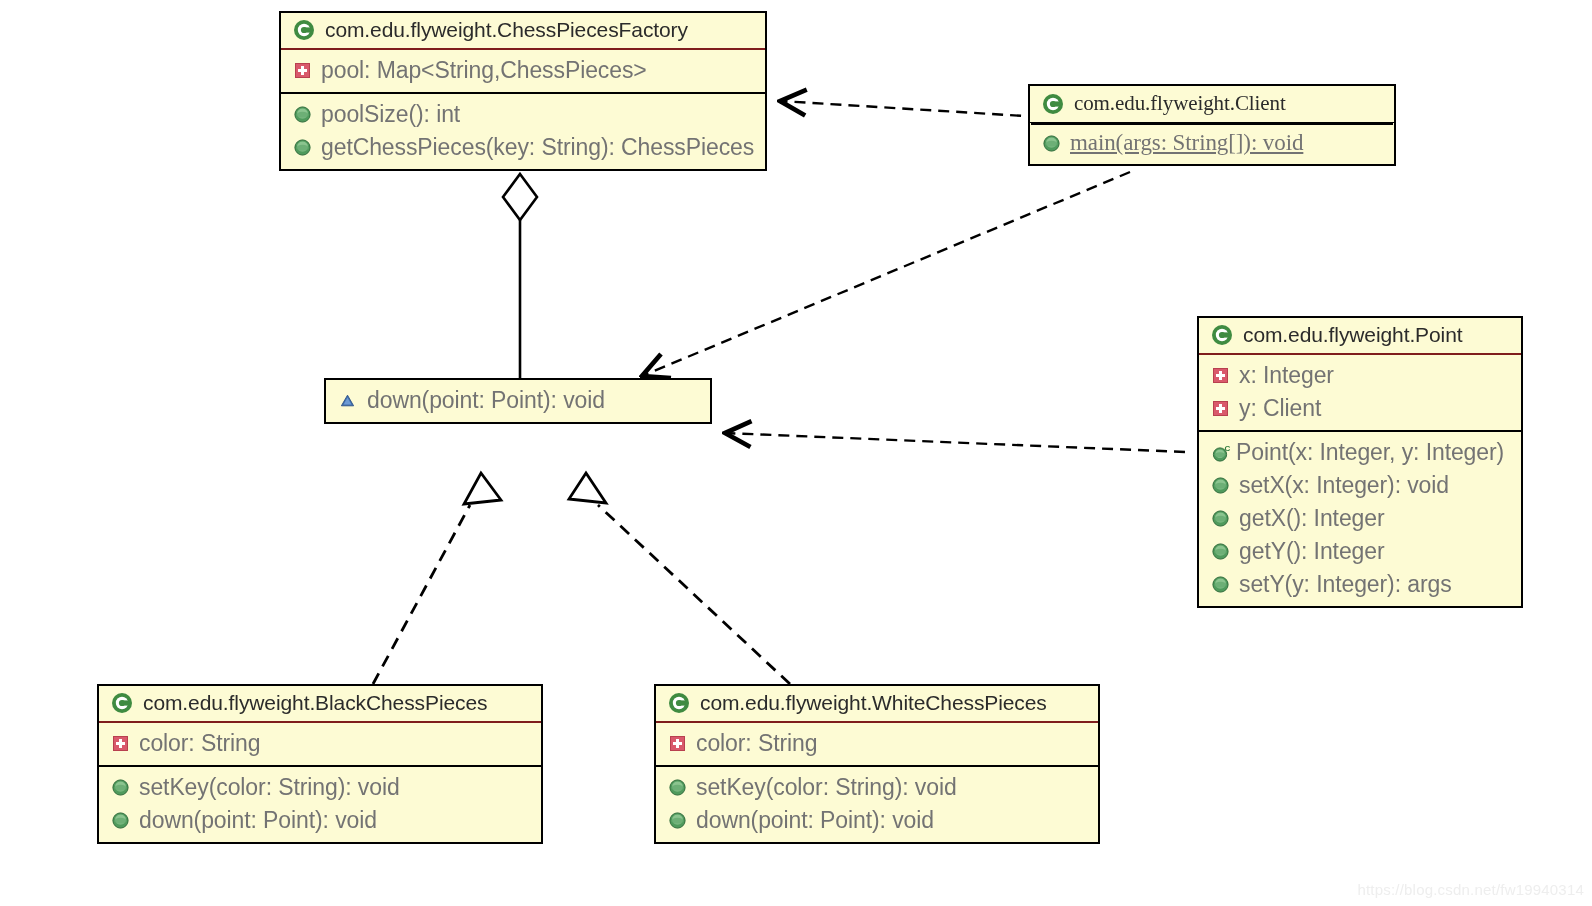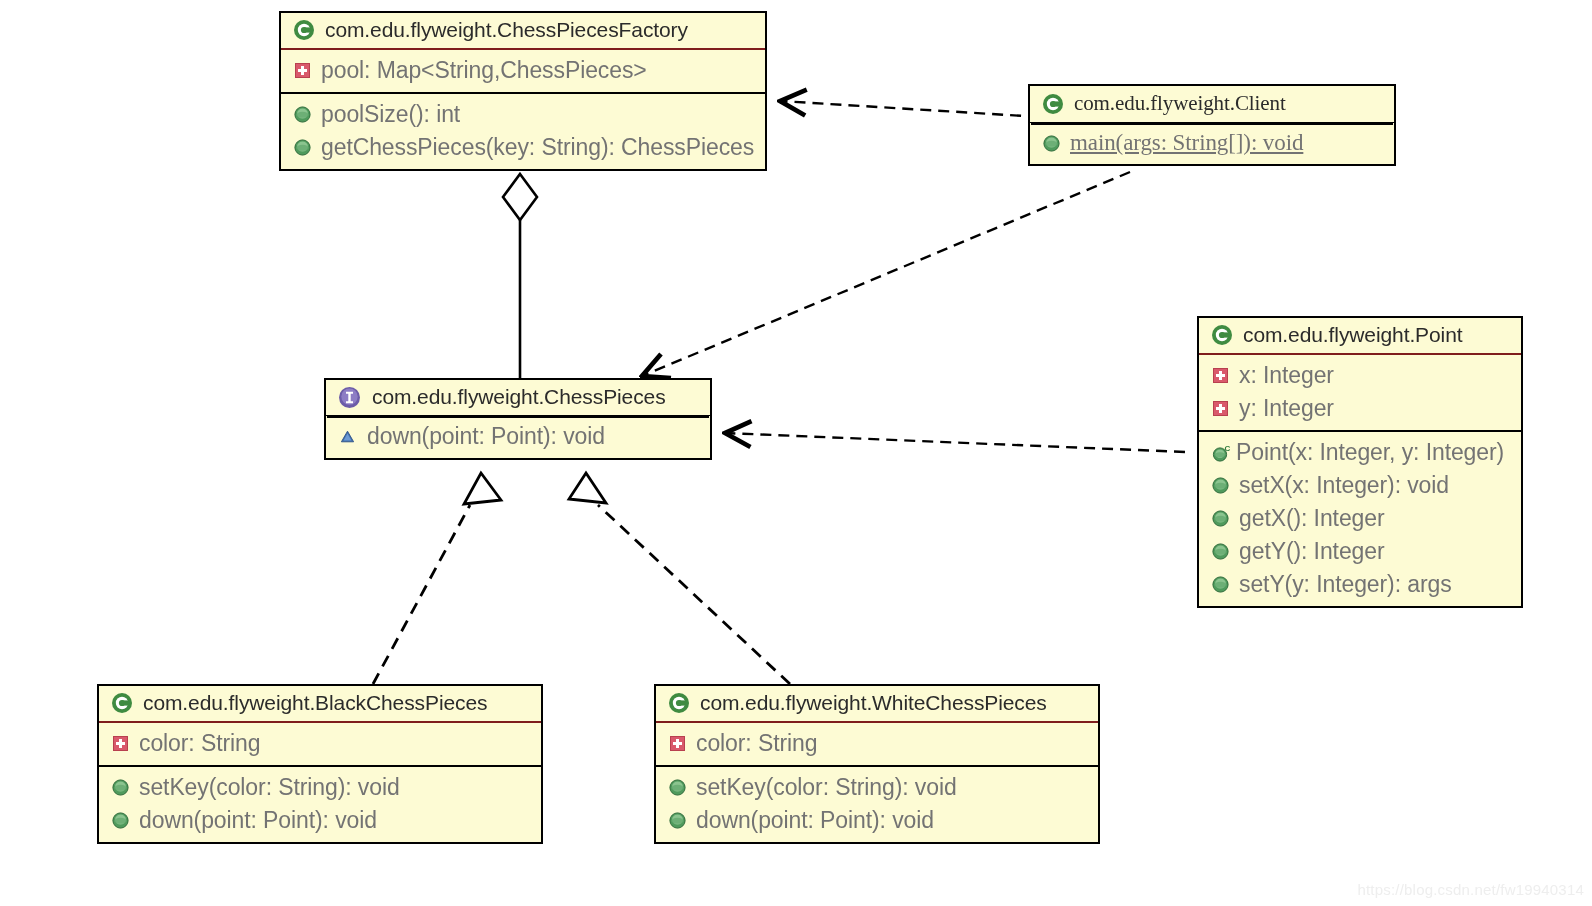--- a/index.html
+++ b/index.html
@@ -218,30 +218,20 @@
             <ellipse cx="8.5" cy="7.6" rx="5.4" ry="5.0" fill="#8bc48f"></ellipse>
             <ellipse cx="8.5" cy="8.8" rx="6.3" ry="3.0" fill="#63a86e" opacity="0.75"></ellipse>
           </svg>
         </span>
         <span class="member-text static">main(args: String[]): void</span>
       </div>
     </div>
   </div>
 
   <div class="uml-box" style="left:324px; top:378px; width:388px;">
-    <div class="uml-header dbl">
-      <span class="icon icon-iface">
-        <svg viewBox="0 0 23 23" width="23" height="23">
-          <circle cx="11.5" cy="11.5" r="10.5" fill="#6c5ca8"></circle>
-          <circle cx="11.5" cy="10.6" r="8.2" fill="#8d7dc4"></circle>
-          <path d="M8 5.8 h7 v2 h-2.3 v7.4 h2.3 v2 h-7 v-2 h2.3 v-7.4 h-2.3 z" fill="#ffffff"></path>
-        </svg>
-      </span>
-      <span class="title-text">com.edu.flyweight.ChessPieces</span>
-    </div>
     <div class="uml-section">
       <div class="uml-row">
         <span class="icon icon-abstract">
           <svg viewBox="0 0 17 17" width="17" height="17">
             <polygon points="8.5,3.2 14.6,13.8 2.4,13.8" fill="#3f6fb0" stroke="#2b5086" stroke-width="0.9"></polygon>
             <polygon points="8.5,5.5 12.4,12.6 4.6,12.6" fill="#6d9ad4"></polygon>
           </svg>
         </span>
         <span class="member-text">down(point: Point): void</span>
       </div>
@@ -270,21 +260,21 @@
         </span>
         <span class="member-text">x: Integer</span>
       </div>
       <div class="uml-row">
         <span class="icon icon-field">
           <svg viewBox="0 0 15 15" width="15" height="15">
             <rect x="0.5" y="0.5" width="14" height="14" fill="#d9596b" stroke="#b8404f" stroke-width="1"></rect>
             <path d="M6 3 h3 v3 h3 v3 h-3 v3 h-3 v-3 h-3 v-3 h3 z" fill="#ffffff"></path>
           </svg>
         </span>
-        <span class="member-text">y: Integer</span>
+        <span class="member-text">y: Client</span>
       </div>
     </div>
     <div class="uml-section">
       <div class="uml-row">
         <span class="icon icon-method ctor">
           <svg viewBox="0 0 20 18" width="20" height="18">
             <circle cx="8" cy="10.5" r="6.6" fill="#4f9a5c" stroke="#2f6b3b" stroke-width="1"></circle>
             <ellipse cx="8" cy="9.7" rx="4.7" ry="4.3" fill="#8bc48f"></ellipse>
             <ellipse cx="8" cy="10.8" rx="5.5" ry="2.6" fill="#63a86e" opacity="0.75"></ellipse>
             <text x="12.5" y="6.6" font-family="'Liberation Sans', sans-serif" font-size="8" font-weight="bold" fill="#2f7a3c">C</text>

